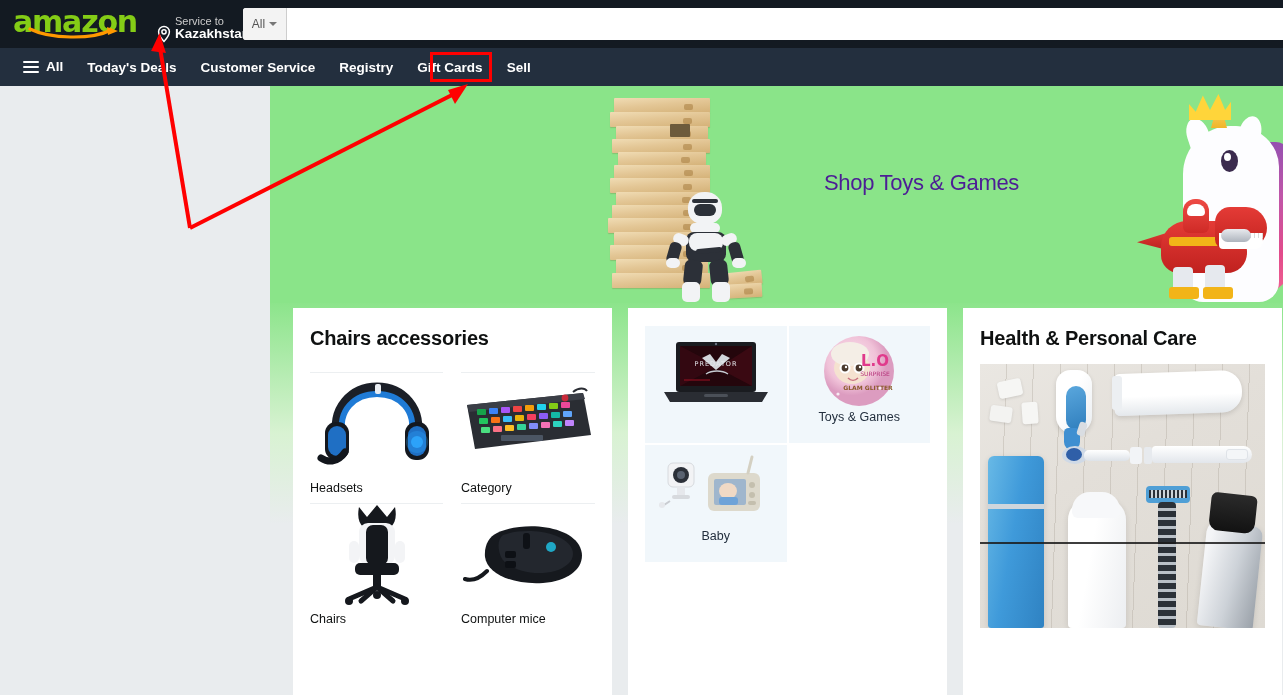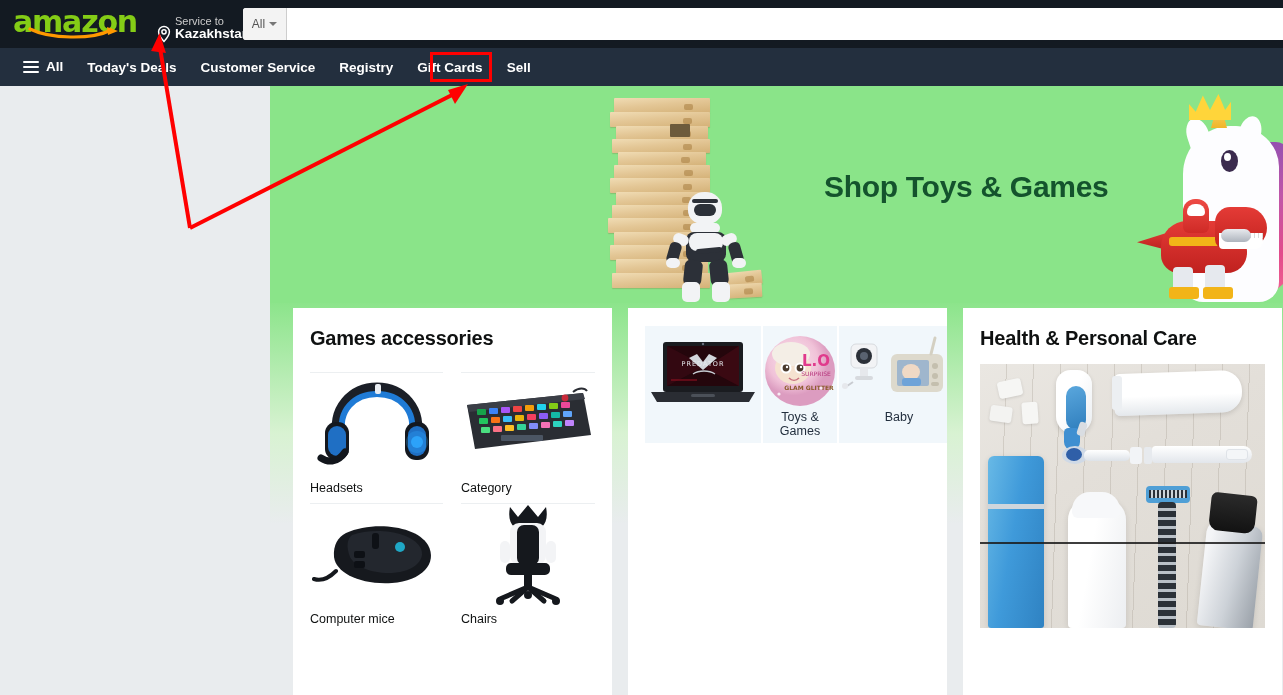--- a/index.html
+++ b/index.html
@@ -95,21 +95,21 @@
     background:linear-gradient(180deg,#8ae489 0%,#8ae489 35%,#d8f2d2 57%,#e9ecee 72%,#e9ecee 100%);
   }
 
   
   .hero {
     position:relative; width:1013px; height:217px; overflow:hidden;
     background:#8ae489;
   }
   .hero-title {
     position:absolute; left:554px; top:84px;
-    font-size:30px; color:#14532d; font-weight:700;
+    font-size:22px; color:#4c1d95; font-weight:400;
     font-family:"Liberation Sans", sans-serif;
     letter-spacing:-0.3px;
   }
 
   
   .jenga { position:absolute; left:330px; top:10px; width:130px; height:200px; }
   .jenga .blk {
     position:absolute; border-radius:1px;
     background:linear-gradient(175deg,#f0dcb4 0%,#e3c695 45%,#d4b177 100%);
     box-shadow:0 1px 1px rgba(120,90,40,.25);
@@ -228,21 +228,21 @@
   .g-cell { padding-top:8px; }
   .g-img {
     height:98px; display:flex; align-items:center; justify-content:center;
     border-top:1px solid #eceff1; padding-top:4px;
   }
   .g-lab {
     font-size:12.5px; color:#0f1111; margin-top:11px; cursor:pointer;
   }
 
   
-  .tiles { display:grid; grid-template-columns:1fr 1fr 1fr; gap:2px; }
+  .tiles { display:grid; grid-template-columns:1fr 1fr; gap:2px; }
   .tile {
     background:#f1f7fb; height:117px; display:flex; flex-direction:column;
     align-items:center; justify-content:flex-start; padding-top:8px; cursor:pointer;
   }
   .tile-img { height:74px; display:flex; align-items:center; justify-content:center; }
   .tile-lab { font-size:12.5px; color:#232f3e; margin-top:2px; text-align:center; }
 
   
   .hp-img {
     width:285px; height:264px; margin-top:1px;
@@ -398,21 +398,21 @@
         <div class="d-leg" style="left:30px;top:74px;width:20px;height:24px;"></div>
         <div class="d-leg" style="left:62px;top:72px;width:20px;height:26px;"></div>
         <div class="d-gold" style="left:26px;top:94px;width:30px;height:12px;"></div>
         <div class="d-gold" style="left:60px;top:94px;width:30px;height:12px;"></div>
       </div>
     </div>
 
     <div class="cards">
 
       <div class="card">
-        <h2>Games accessories</h2>
+        <h2>Chairs accessories</h2>
         <div class="g2">
 
           <div class="g-cell">
             <div class="g-img">
               <svg width="120" height="92" viewBox="0 0 120 92">
                 <path d="M22 62 C14 30 36 10 60 10 C84 10 106 30 98 62" stroke="#1b1f27" stroke-width="11" fill="none" stroke-linecap="round"></path>
                 <path d="M26 58 C20 32 38 16 60 16 C82 16 100 32 94 58" stroke="#1f7bd6" stroke-width="6" fill="none" stroke-linecap="round"></path>
                 <rect x="8" y="44" width="24" height="38" rx="11" fill="#14181f"></rect>
                 <rect x="11" y="48" width="18" height="30" rx="9" fill="#1f6fc4"></rect>
                 <rect x="88" y="44" width="24" height="38" rx="11" fill="#14181f"></rect>
@@ -460,51 +460,51 @@
                 </g>
                 <circle cx="104" cy="11" r="3.4" fill="#c92a3a"></circle>
                 <path d="M112 5 C118 0 124 1 126 4" stroke="#2a2d33" stroke-width="2" fill="none"></path>
               </svg>
             </div>
             <div class="g-lab">Category</div>
           </div>
 
           <div class="g-cell">
             <div class="g-img">
-              <svg width="130" height="80" viewBox="0 0 130 80">
-                <path d="M34 18 C60 6 104 10 116 30 C126 48 110 66 80 68 C48 70 24 58 22 42 C21 30 26 22 34 18Z" fill="#16191e"></path>
-                <path d="M40 20 C62 12 98 16 108 32 C114 42 106 52 92 56 C70 62 44 54 38 42 C34 32 35 24 40 20Z" fill="#23272e"></path>
-                <rect x="60" y="18" width="7" height="16" rx="3" fill="#0e1116"></rect>
-                <circle cx="88" cy="32" r="5" fill="#1fb6d6" opacity=".9"></circle>
-                <rect x="42" y="36" width="11" height="7" rx="2" fill="#0d1015"></rect>
-                <rect x="42" y="46" width="11" height="7" rx="2" fill="#0d1015"></rect>
-                <path d="M24 56 C16 64 8 66 2 64" stroke="#15181d" stroke-width="4" fill="none" stroke-linecap="round"></path>
-              </svg>
-            </div>
-            <div class="g-lab">Computer mice</div>
-          </div>
-
-          <div class="g-cell">
-            <div class="g-img">
               <svg width="96" height="104" viewBox="0 0 96 104">
                 <path d="M30 4 C28 14 30 20 34 24 L62 24 C66 20 68 14 66 4 L58 14 L48 2 L38 14 Z" fill="#15181d"></path>
                 <rect x="30" y="20" width="36" height="42" rx="9" fill="#f3f4f6"></rect>
                 <rect x="37" y="22" width="22" height="40" rx="7" fill="#15181d"></rect>
                 <rect x="20" y="38" width="10" height="22" rx="5" fill="#f3f4f6"></rect>
                 <rect x="66" y="38" width="10" height="22" rx="5" fill="#f3f4f6"></rect>
                 <rect x="26" y="60" width="44" height="12" rx="5" fill="#15181d"></rect>
                 <rect x="44" y="70" width="8" height="16" fill="#15181d"></rect>
                 <path d="M20 96 L48 84 L76 96" stroke="#15181d" stroke-width="5" fill="none" stroke-linecap="round"></path>
                 <path d="M32 98 L48 84 L64 98" stroke="#15181d" stroke-width="5" fill="none" stroke-linecap="round"></path>
                 <circle cx="20" cy="98" r="4" fill="#15181d"></circle>
                 <circle cx="76" cy="98" r="4" fill="#15181d"></circle>
                 <circle cx="48" cy="92" r="4" fill="#15181d"></circle>
               </svg>
             </div>
             <div class="g-lab">Chairs</div>
+          </div>
+
+          <div class="g-cell">
+            <div class="g-img">
+              <svg width="130" height="80" viewBox="0 0 130 80">
+                <path d="M34 18 C60 6 104 10 116 30 C126 48 110 66 80 68 C48 70 24 58 22 42 C21 30 26 22 34 18Z" fill="#16191e"></path>
+                <path d="M40 20 C62 12 98 16 108 32 C114 42 106 52 92 56 C70 62 44 54 38 42 C34 32 35 24 40 20Z" fill="#23272e"></path>
+                <rect x="60" y="18" width="7" height="16" rx="3" fill="#0e1116"></rect>
+                <circle cx="88" cy="32" r="5" fill="#1fb6d6" opacity=".9"></circle>
+                <rect x="42" y="36" width="11" height="7" rx="2" fill="#0d1015"></rect>
+                <rect x="42" y="46" width="11" height="7" rx="2" fill="#0d1015"></rect>
+                <path d="M24 56 C16 64 8 66 2 64" stroke="#15181d" stroke-width="4" fill="none" stroke-linecap="round"></path>
+              </svg>
+            </div>
+            <div class="g-lab">Computer mice</div>
           </div>
         </div>
 
       </div>
 
       <div class="card">
         <div class="tiles">
 
           <div class="tile">
             <div class="tile-img">

